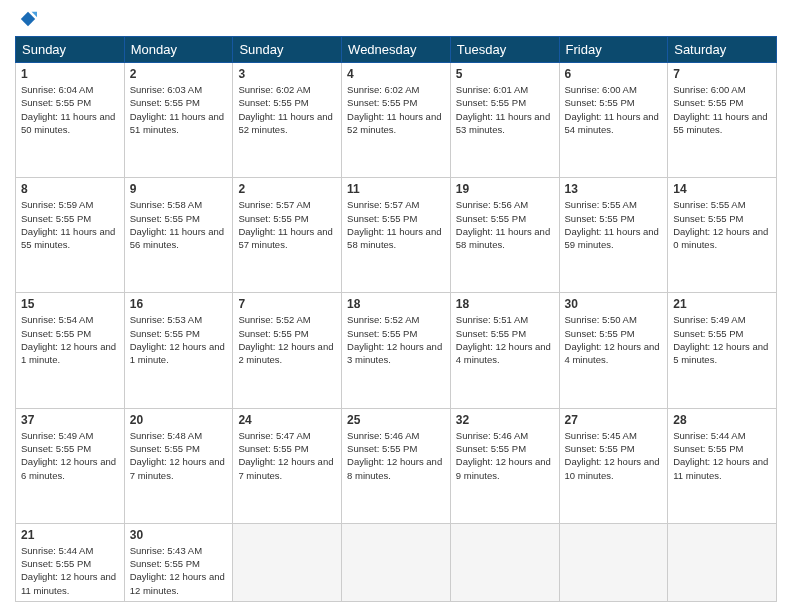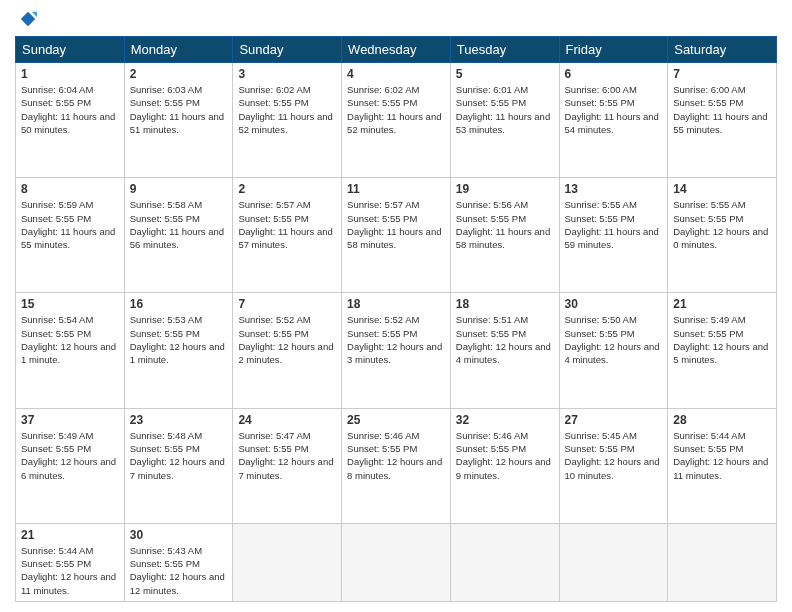--- a/index.html
+++ b/index.html
@@ -223,21 +223,21 @@
             <span class="day-num">21</span>
             <div class="day-info">Sunrise: 5:49 AM<br>Sunset: 5:55 PM<br>Daylight: 12 hours and 5 minutes.</div>
           </td>
         </tr>
         <tr>
           <td>
             <span class="day-num">37</span>
             <div class="day-info">Sunrise: 5:49 AM<br>Sunset: 5:55 PM<br>Daylight: 12 hours and 6 minutes.</div>
           </td>
           <td>
-            <span class="day-num">23</span>
+            <span class="day-num">20</span>
             <div class="day-info">Sunrise: 5:48 AM<br>Sunset: 5:55 PM<br>Daylight: 12 hours and 7 minutes.</div>
           </td>
           <td>
             <span class="day-num">24</span>
             <div class="day-info">Sunrise: 5:47 AM<br>Sunset: 5:55 PM<br>Daylight: 12 hours and 7 minutes.</div>
           </td>
           <td>
             <span class="day-num">25</span>
             <div class="day-info">Sunrise: 5:46 AM<br>Sunset: 5:55 PM<br>Daylight: 12 hours and 8 minutes.</div>
           </td>

